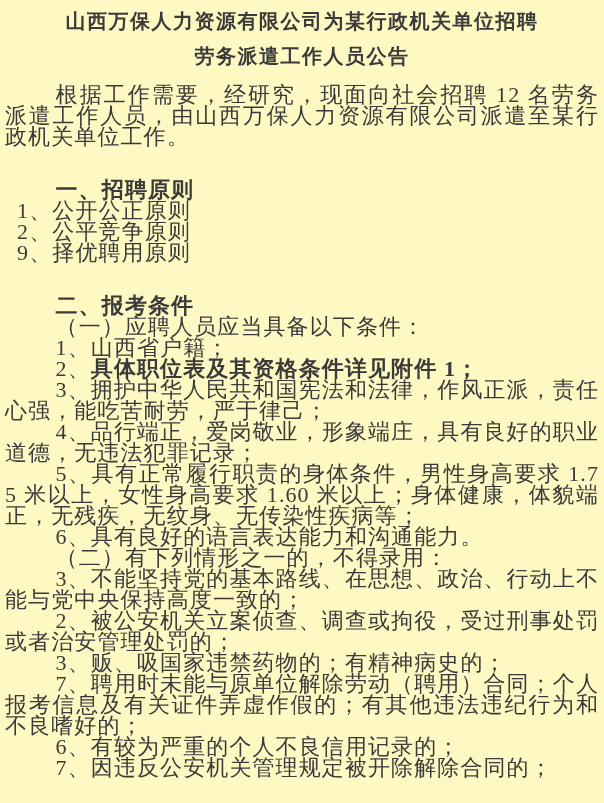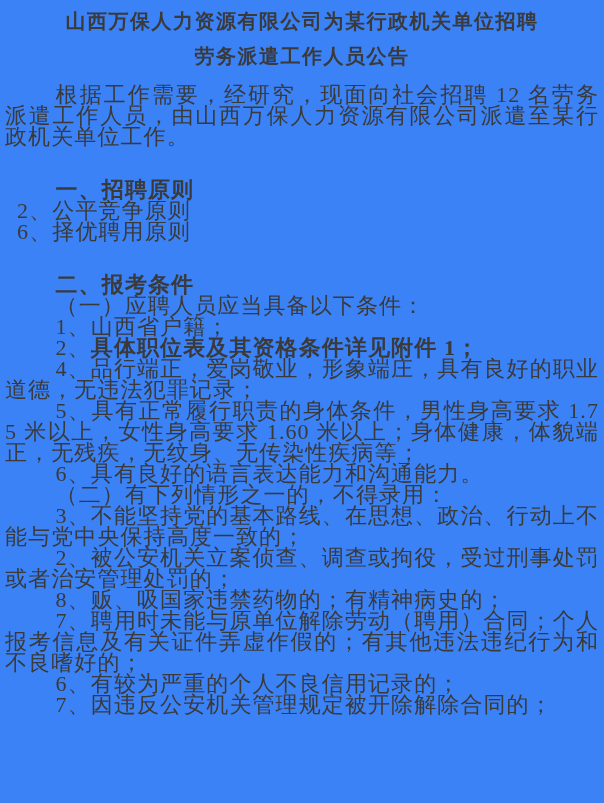--- a/index.html
+++ b/index.html
@@ -6,21 +6,21 @@
     margin: 0;
     padding: 0;
     background: #ffffff;
   }
   .page {
     position: relative;
     width: 604px;
     height: 803px;
     box-sizing: border-box;
     padding: 4px 5px 0 5px;
-    background: #3b82f6;
+    background: #fef9c3;
     color: #3a3a3a;
     font-family: "Liberation Serif", "DejaVu Serif", serif;
     overflow: hidden;
   }
   .title {
     margin: 0;
     text-align: center;
     font-size: 20px;
     font-weight: bold;
     line-height: 35px;
@@ -53,36 +53,38 @@
 
   <h1 class="title">山西万保人力资源有限公司为某行政机关单位招聘</h1>
   <h1 class="title">劳务派遣工作人员公告</h1>
 
   <div class="body">
 
     <p class="p">根据工作需要，经研究，现面向社会招聘 12 名劳务派遣工作人员，由山西万保人力资源有限公司派遣至某行政机关单位工作。</p>
 
     <p class="p bold">一、招聘原则</p>
 
+    <p class="p small-indent">1、公开公正原则</p>
     <p class="p small-indent">2、公平竞争原则</p>
-    <p class="p small-indent">6、择优聘用原则</p>
+    <p class="p small-indent">9、择优聘用原则</p>
 
     <p class="p bold">二、报考条件</p>
 
     <p class="p">（一）应聘人员应当具备以下条件：</p>
 
     <p class="p">1、山西省户籍；</p>
     <p class="p"><span>2、</span><span class="bold">具体职位表及其资格条件详见附件 1；</span></p>
+    <p class="p">3、拥护中华人民共和国宪法和法律，作风正派，责任心强，能吃苦耐劳，严于律己；</p>
     <p class="p">4、品行端正，爱岗敬业，形象端庄，具有良好的职业道德，无违法犯罪记录；</p>
     <p class="p">5、具有正常履行职责的身体条件，男性身高要求 1.75 米以上，女性身高要求 1.60 米以上；身体健康，体貌端正，无残疾，无纹身、无传染性疾病等；</p>
     <p class="p">6、具有良好的语言表达能力和沟通能力。</p>
 
     <p class="p">（二）有下列情形之一的，不得录用：</p>
 
     <p class="p">3、不能坚持党的基本路线、在思想、政治、行动上不能与党中央保持高度一致的；</p>
     <p class="p">2、被公安机关立案侦查、调查或拘役，受过刑事处罚或者治安管理处罚的；</p>
-    <p class="p">8、贩、吸国家违禁药物的；有精神病史的；</p>
+    <p class="p">3、贩、吸国家违禁药物的；有精神病史的；</p>
     <p class="p">7、聘用时未能与原单位解除劳动（聘用）合同；个人报考信息及有关证件弄虚作假的；有其他违法违纪行为和不良嗜好的；</p>
     <p class="p">6、有较为严重的个人不良信用记录的；</p>
     <p class="p">7、因违反公安机关管理规定被开除解除合同的；</p>
 
   </div>
 </div>
 
 </body></html>

